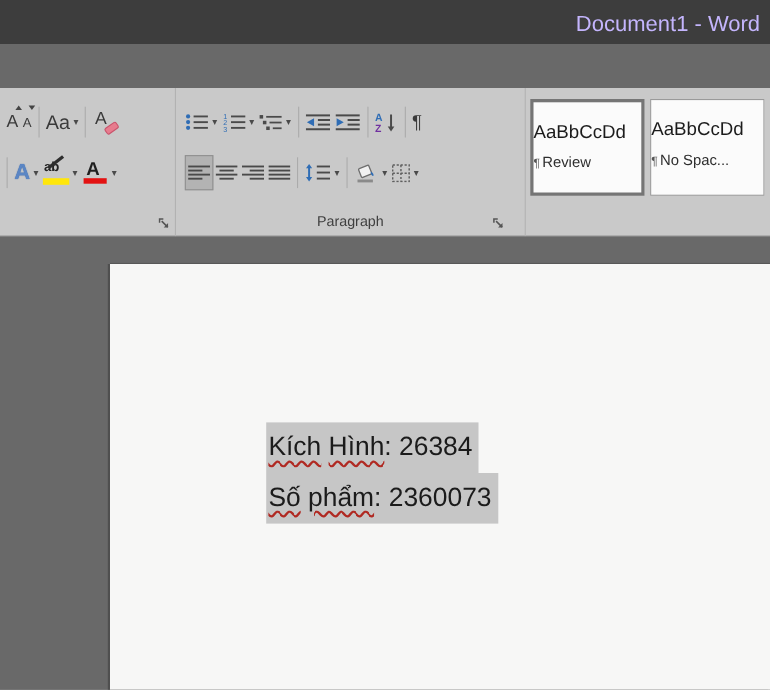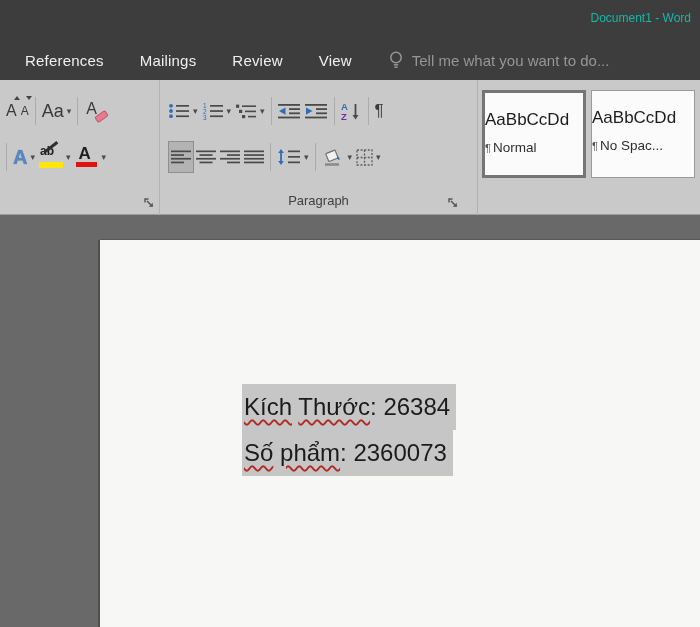--- a/index.html
+++ b/index.html
@@ -2,21 +2,21 @@
 <html><head>
 <meta charset="utf-8">
 <style>
   * { margin:0; padding:0; box-sizing:border-box; }
   html,body { width:700px; height:627px; }
   body { font-family:"Liberation Sans","DejaVu Sans",sans-serif; overflow:hidden; }
   .app { position:relative; width:700px; height:627px; background:#696969; }
 
   
   .titlebar { position:absolute; left:0; top:0; width:700px; height:40px; background:#3d3d3d; }
-  .titlebar .wtitle { position:absolute; right:9px; top:11px; color:#14b8a6; font-size:12px; }
+  .titlebar .wtitle { position:absolute; right:9px; top:11px; color:#c4b5fd; font-size:20px; }
 
   
   .tabrow { position:absolute; left:0; top:40px; width:700px; height:40px; background:#3d3d3d;
             display:flex; align-items:center; padding-left:25px; }
   .tab { color:#efefef; font-size:15px; margin-right:36px; letter-spacing:.2px; cursor:default; }
   .tellme { display:flex; align-items:center; color:#969696; font-size:15px; }
   .tellme svg { margin-right:8px; }
 
   
   .ribbon { position:absolute; left:0; top:80px; width:700px; height:135px; background:#c9c9c9;
@@ -75,34 +75,20 @@
 </style>
 </head>
 <body>
 
 <div class="app">
 
   <div class="titlebar">
     <span class="wtitle">Document1 - Word</span>
   </div>
 
-  <div class="tabrow">
-    <span class="tab">References</span>
-    <span class="tab">Mailings</span>
-    <span class="tab">Review</span>
-    <span class="tab">View</span>
-    <span class="tellme">
-      <svg width="16" height="21" viewBox="0 0 16 21">
-        <circle cx="8" cy="7.5" r="5.2" fill="none" stroke="#969696" stroke-width="1.5"></circle>
-        <line x1="5.8" y1="14.8" x2="10.2" y2="14.8" stroke="#969696" stroke-width="1.5"></line>
-        <line x1="6.4" y1="17.2" x2="9.6" y2="17.2" stroke="#969696" stroke-width="1.5"></line>
-      </svg>
-      <span>Tell me what you want to do...</span>
-    </span>
-  </div>
 
   <div class="ribbon">
 
     <div class="rgroup g-font">
       <div class="rrow row1">
         <div class="rbtn" style="margin-left:4px">
           <span class="glyphA">A</span>
           <span class="caret up"></span>
         </div>
         <div class="rbtn">
@@ -289,34 +275,34 @@
         <polyline points="1,4.5 1,1 4.5,1" fill="none" stroke="#555" stroke-width="1.4"></polyline>
         <line x1="3" y1="3" x2="8.5" y2="8.5" stroke="#555" stroke-width="1.4"></line>
         <polygon points="8.8,4.8 8.8,8.8 4.8,8.8" fill="#555"></polygon>
       </svg>
     </div>
 
     <div class="rgroup g-styles">
       <div class="stylecard selected" style="left:4px">
         <div class="st-preview">AaBbCcDd</div>
         <div class="st-name">
-          <span class="mark">¶</span><span>Normal</span>
+          <span class="mark">¶</span><span>Review</span>
         </div>
       </div>
       <div class="stylecard" style="left:113px">
         <div class="st-preview">AaBbCcDd</div>
         <div class="st-name">
           <span class="mark">¶</span><span>No Spac...</span>
         </div>
       </div>
     </div>
   </div>
 
   <div class="docarea">
     <div class="page">
       <div class="textblock">
-          <div class="docline" style="background: rgb(198, 198, 198);"><span class="wavy">Kích</span><span> </span><span class="wavy">Thước</span><span>: 26384</span></div>
+          <div class="docline" style="background: rgb(198, 198, 198);"><span class="wavy">Kích</span><span> </span><span class="wavy">Hình</span><span>: 26384</span></div>
           <div class="docline" style="background: rgb(198, 198, 198);"><span class="wavy">Số</span><span> </span><span class="wavy">phẩm</span><span>: 2360073</span></div>
         </div>
     </div>
   </div>
 
 </div>
 
 </body></html>

